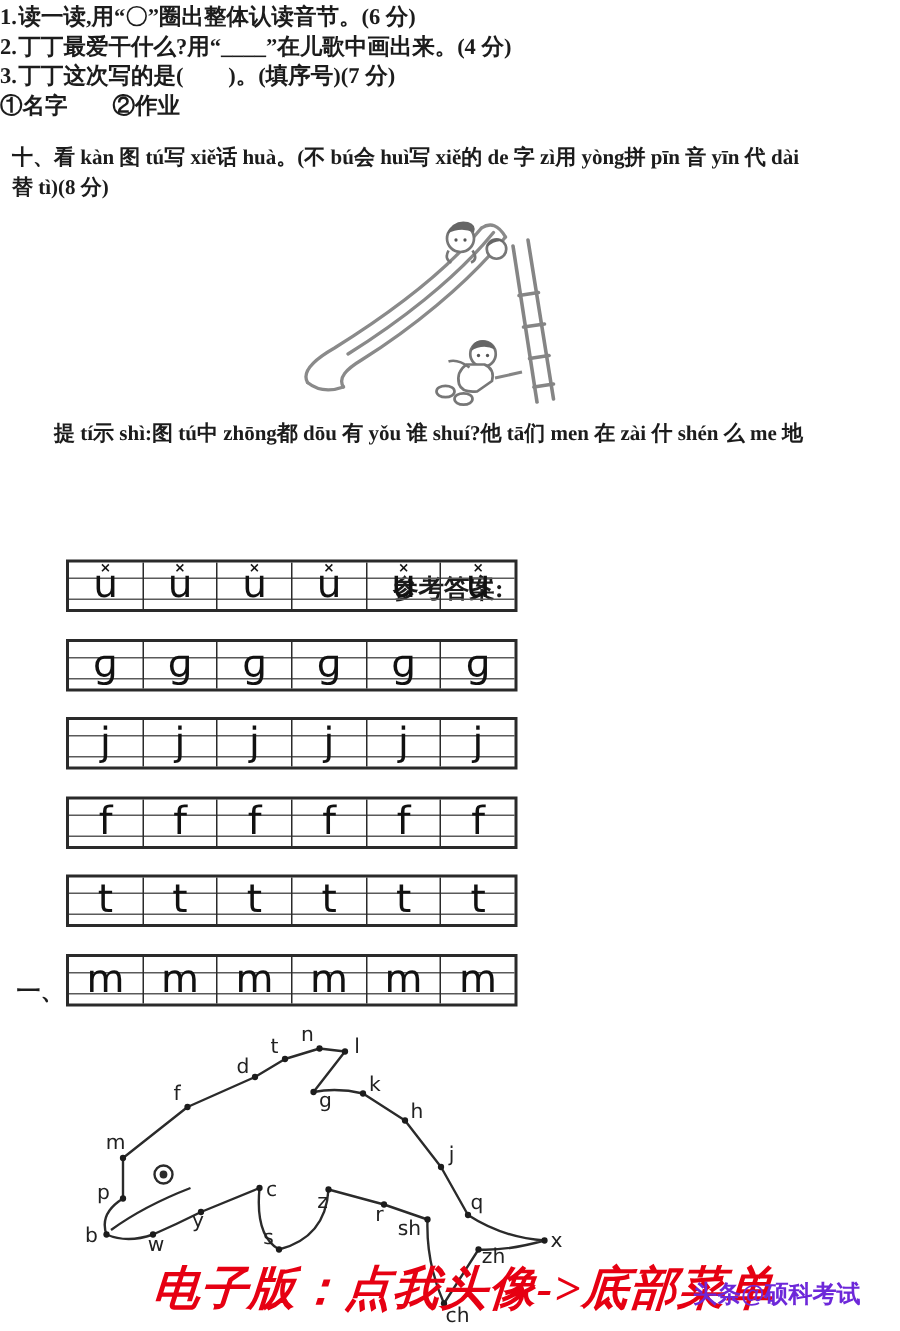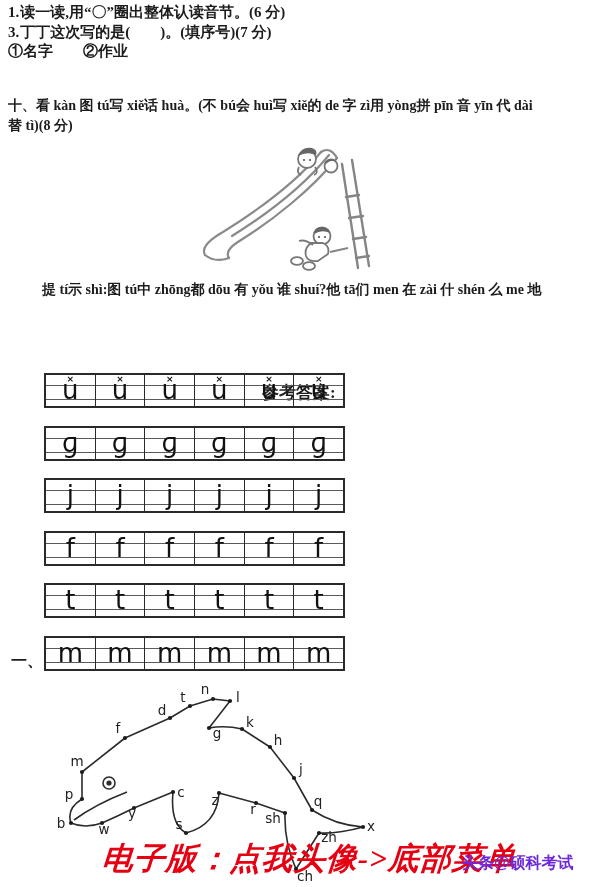--- a/index.html
+++ b/index.html
@@ -1,31 +1,31 @@
 <!DOCTYPE html>
 <html><head>
 <meta charset="utf-8">
 <style>
   html,body{margin:0;padding:0;background:#fff;}
   .page{position:relative;width:600px;height:887px;background:#ffffff;overflow:hidden;
         font-family:"Liberation Serif","DejaVu Serif",serif;color:#1c1c1c;}
 
   
-  .questions{position:absolute;left:8px;top:3px;font-size:15px;line-height:19.5px;font-weight:600;white-space:nowrap;}
+  .questions{position:absolute;left:0;top:3px;font-size:15px;line-height:19.5px;font-weight:600;white-space:nowrap;}
   .q-num{font-weight:700;margin-right:1px;}
   .q-options{display:flex;gap:30px;margin-top:0px;text-align:center;}
 
   
   .q-ten{position:absolute;left:8px;top:96px;font-size:14px;line-height:20px;font-weight:600;white-space:nowrap;}
 
   
   .slide-wrap{position:absolute;left:185px;top:142px;}
 
   
-  .hint{position:absolute;left:8px;top:280px;font-size:14px;line-height:20px;font-weight:600;white-space:nowrap;}
+  .hint{position:absolute;left:2px;top:280px;font-size:14px;line-height:20px;font-weight:600;white-space:nowrap;}
   .hint-l1{padding-left:34px;}
 
   
   .answers-heading{position:absolute;left:262px;top:348px;font-size:17px;font-weight:700;margin-top:33px;}
 
   
   .grids{position:absolute;left:44px;top:373px;width:301px;}
   .grid-row{display:flex;height:35px;box-sizing:border-box;border:2px solid #2a2a2a;margin-bottom:17.5px;
             background-image:linear-gradient(#5a5a5a,#5a5a5a),linear-gradient(#5a5a5a,#5a5a5a);
             background-size:100% 1px,100% 1px;background-position:0 10px,0 24px;background-repeat:no-repeat;}
@@ -50,20 +50,23 @@
              font-size:16px;font-weight:600;}
 </style>
 </head>
 <body>
 
 <div class="page">
 
   <div class="questions">
     <div class="q-line">
       <span class="q-num">1.</span><span>读一读,用“〇”圈出整体认读音节。(6 分)</span>
+    </div>
+    <div class="q-line">
+      <span class="q-num">2.</span><span>丁丁最爱干什么?用“____”在儿歌中画出来。(4 分)</span>
     </div>
     <div class="q-line">
       <span class="q-num">3.</span><span>丁丁这次写的是(　　)。(填序号)(7 分)</span>
     </div>
     <div class="q-options">
       <span>①名字</span>
       <span>②作业</span>
     </div>
   </div>
 

